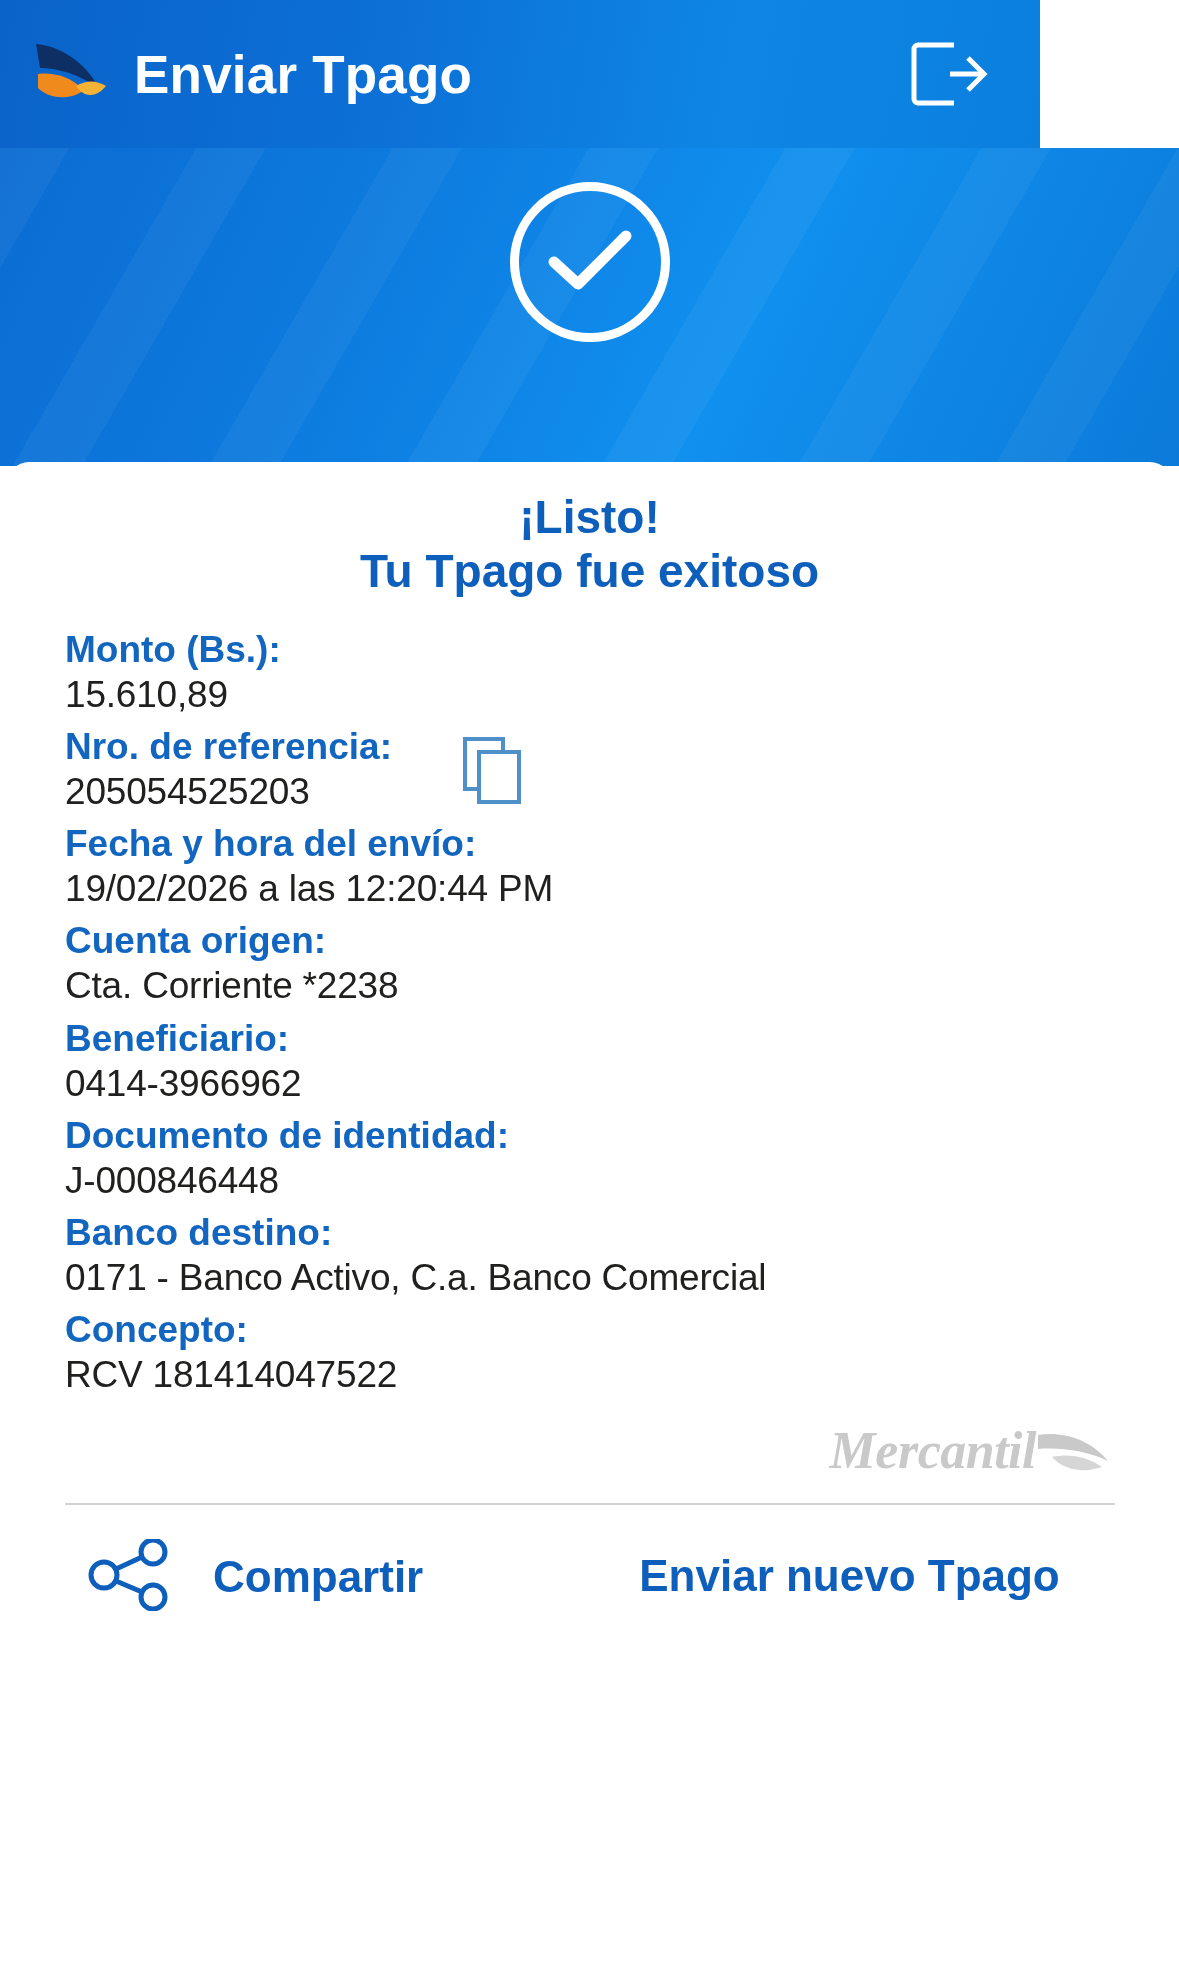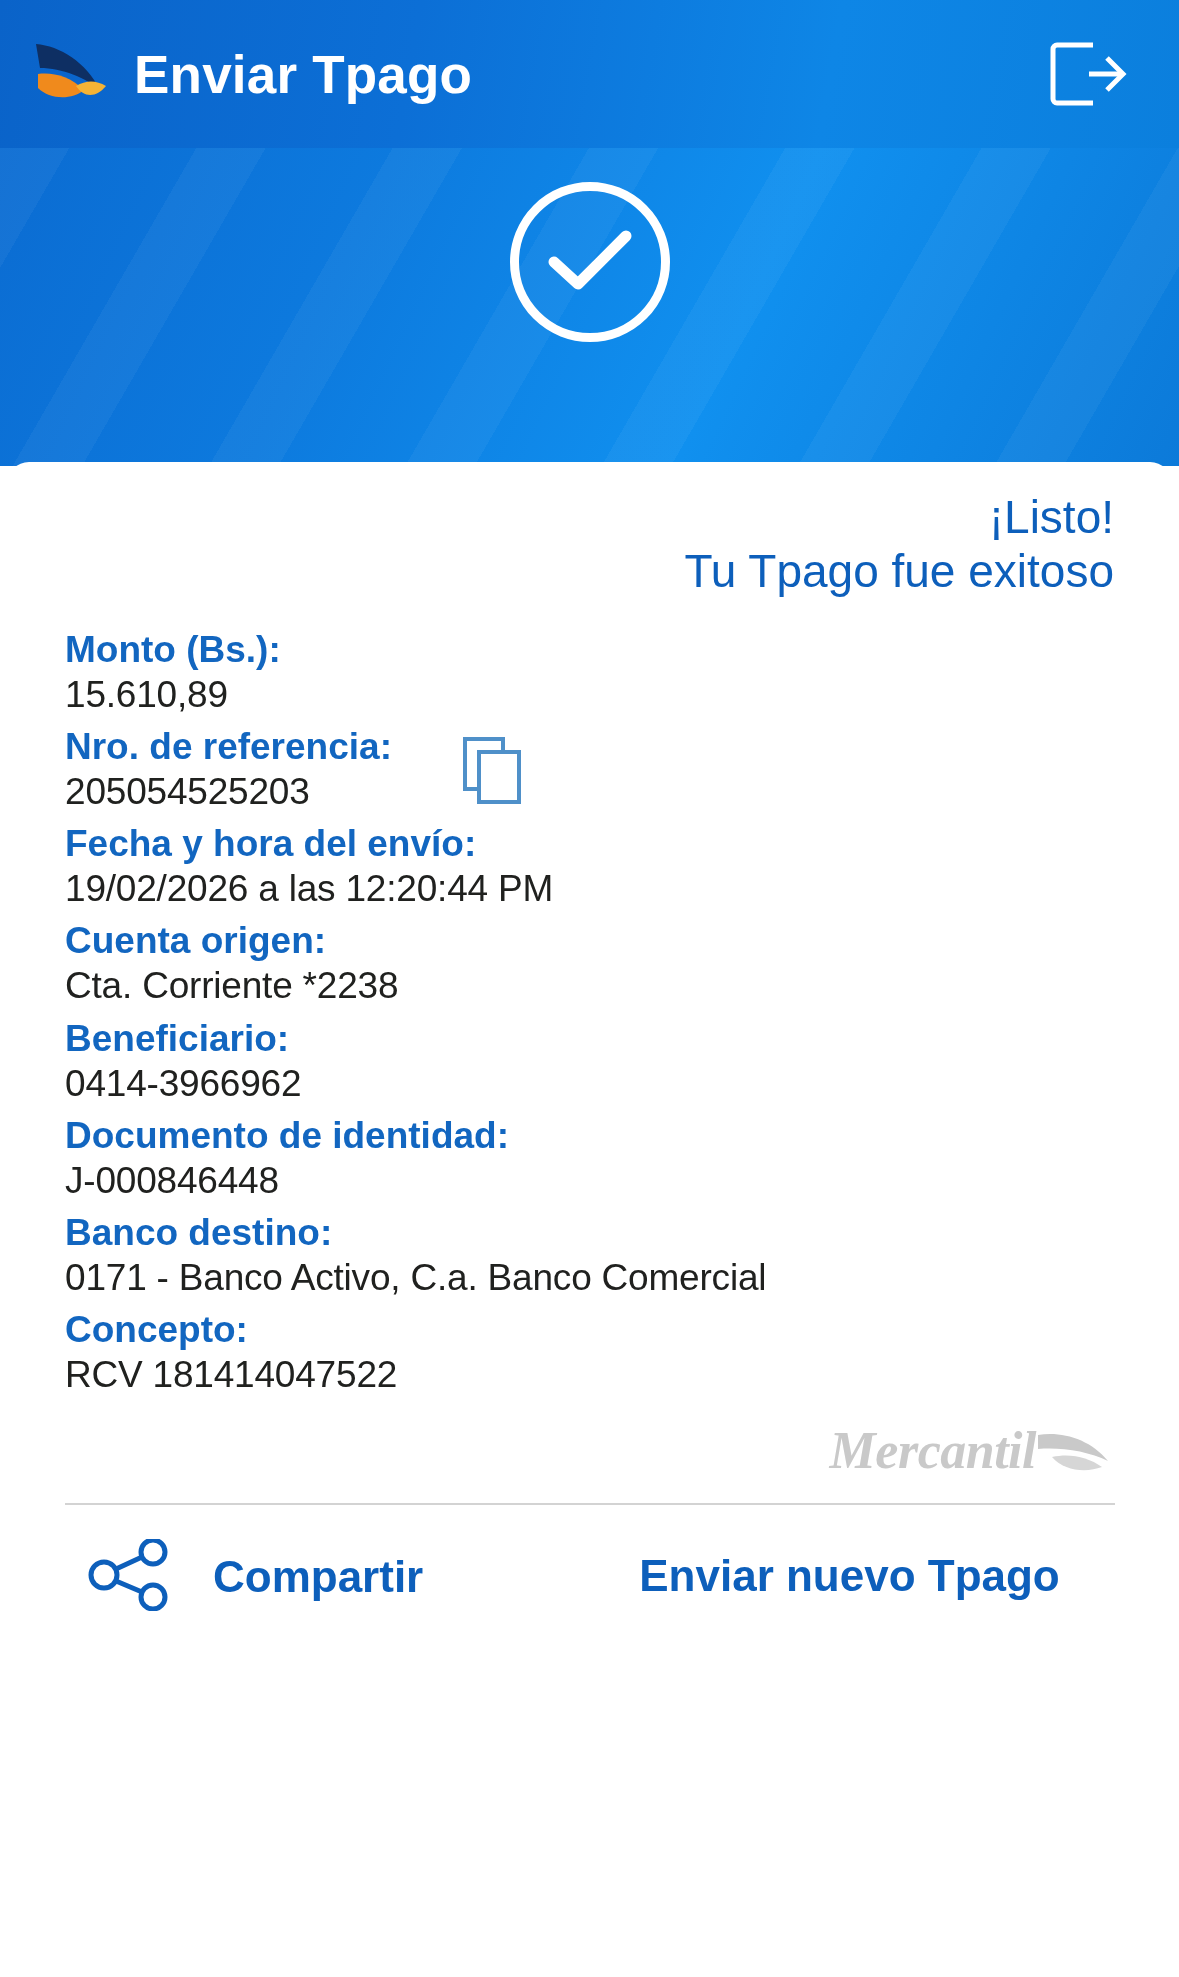--- a/index.html
+++ b/index.html
@@ -7,21 +7,21 @@
     width: 1179px;
     height: 1977px;
     background: #ffffff;
     font-family: "Liberation Sans", sans-serif;
     overflow: hidden;
   }
 
   
   .app-header {
     position: relative;
-    width: 1179px;
+    width: 1040px;
     height: 148px;
     background: linear-gradient(100deg, #0a63c9 0%, #0c6fd6 35%, #0e86e6 70%, #0b7fdd 100%);
     display: flex;
     align-items: center;
     padding: 0 26px;
   }
   .logo-mark {
     width: 92px;
     height: 92px;
     flex: 0 0 92px;
@@ -82,23 +82,23 @@
     position: absolute;
     top: 462px;
     left: 7px;
     width: 1165px;
     height: 1390px;
     background: #ffffff;
     border-radius: 22px 22px 0 0;
     padding: 28px 58px 0 58px;
   }
   .title-block {
-    text-align: right;
+    text-align: center;
     color: #0d5fbb;
-    font-weight: normal;
+    font-weight: bold;
     line-height: 1.18;
     margin-bottom: 26px;
   }
   .title-line1 { font-size: 46px; }
   .title-line2 { font-size: 46px; }
 
   .detail-list { margin-top: 8px; }
   .detail-row { position: relative; }
   .detail-label {
     color: #1266c0;

